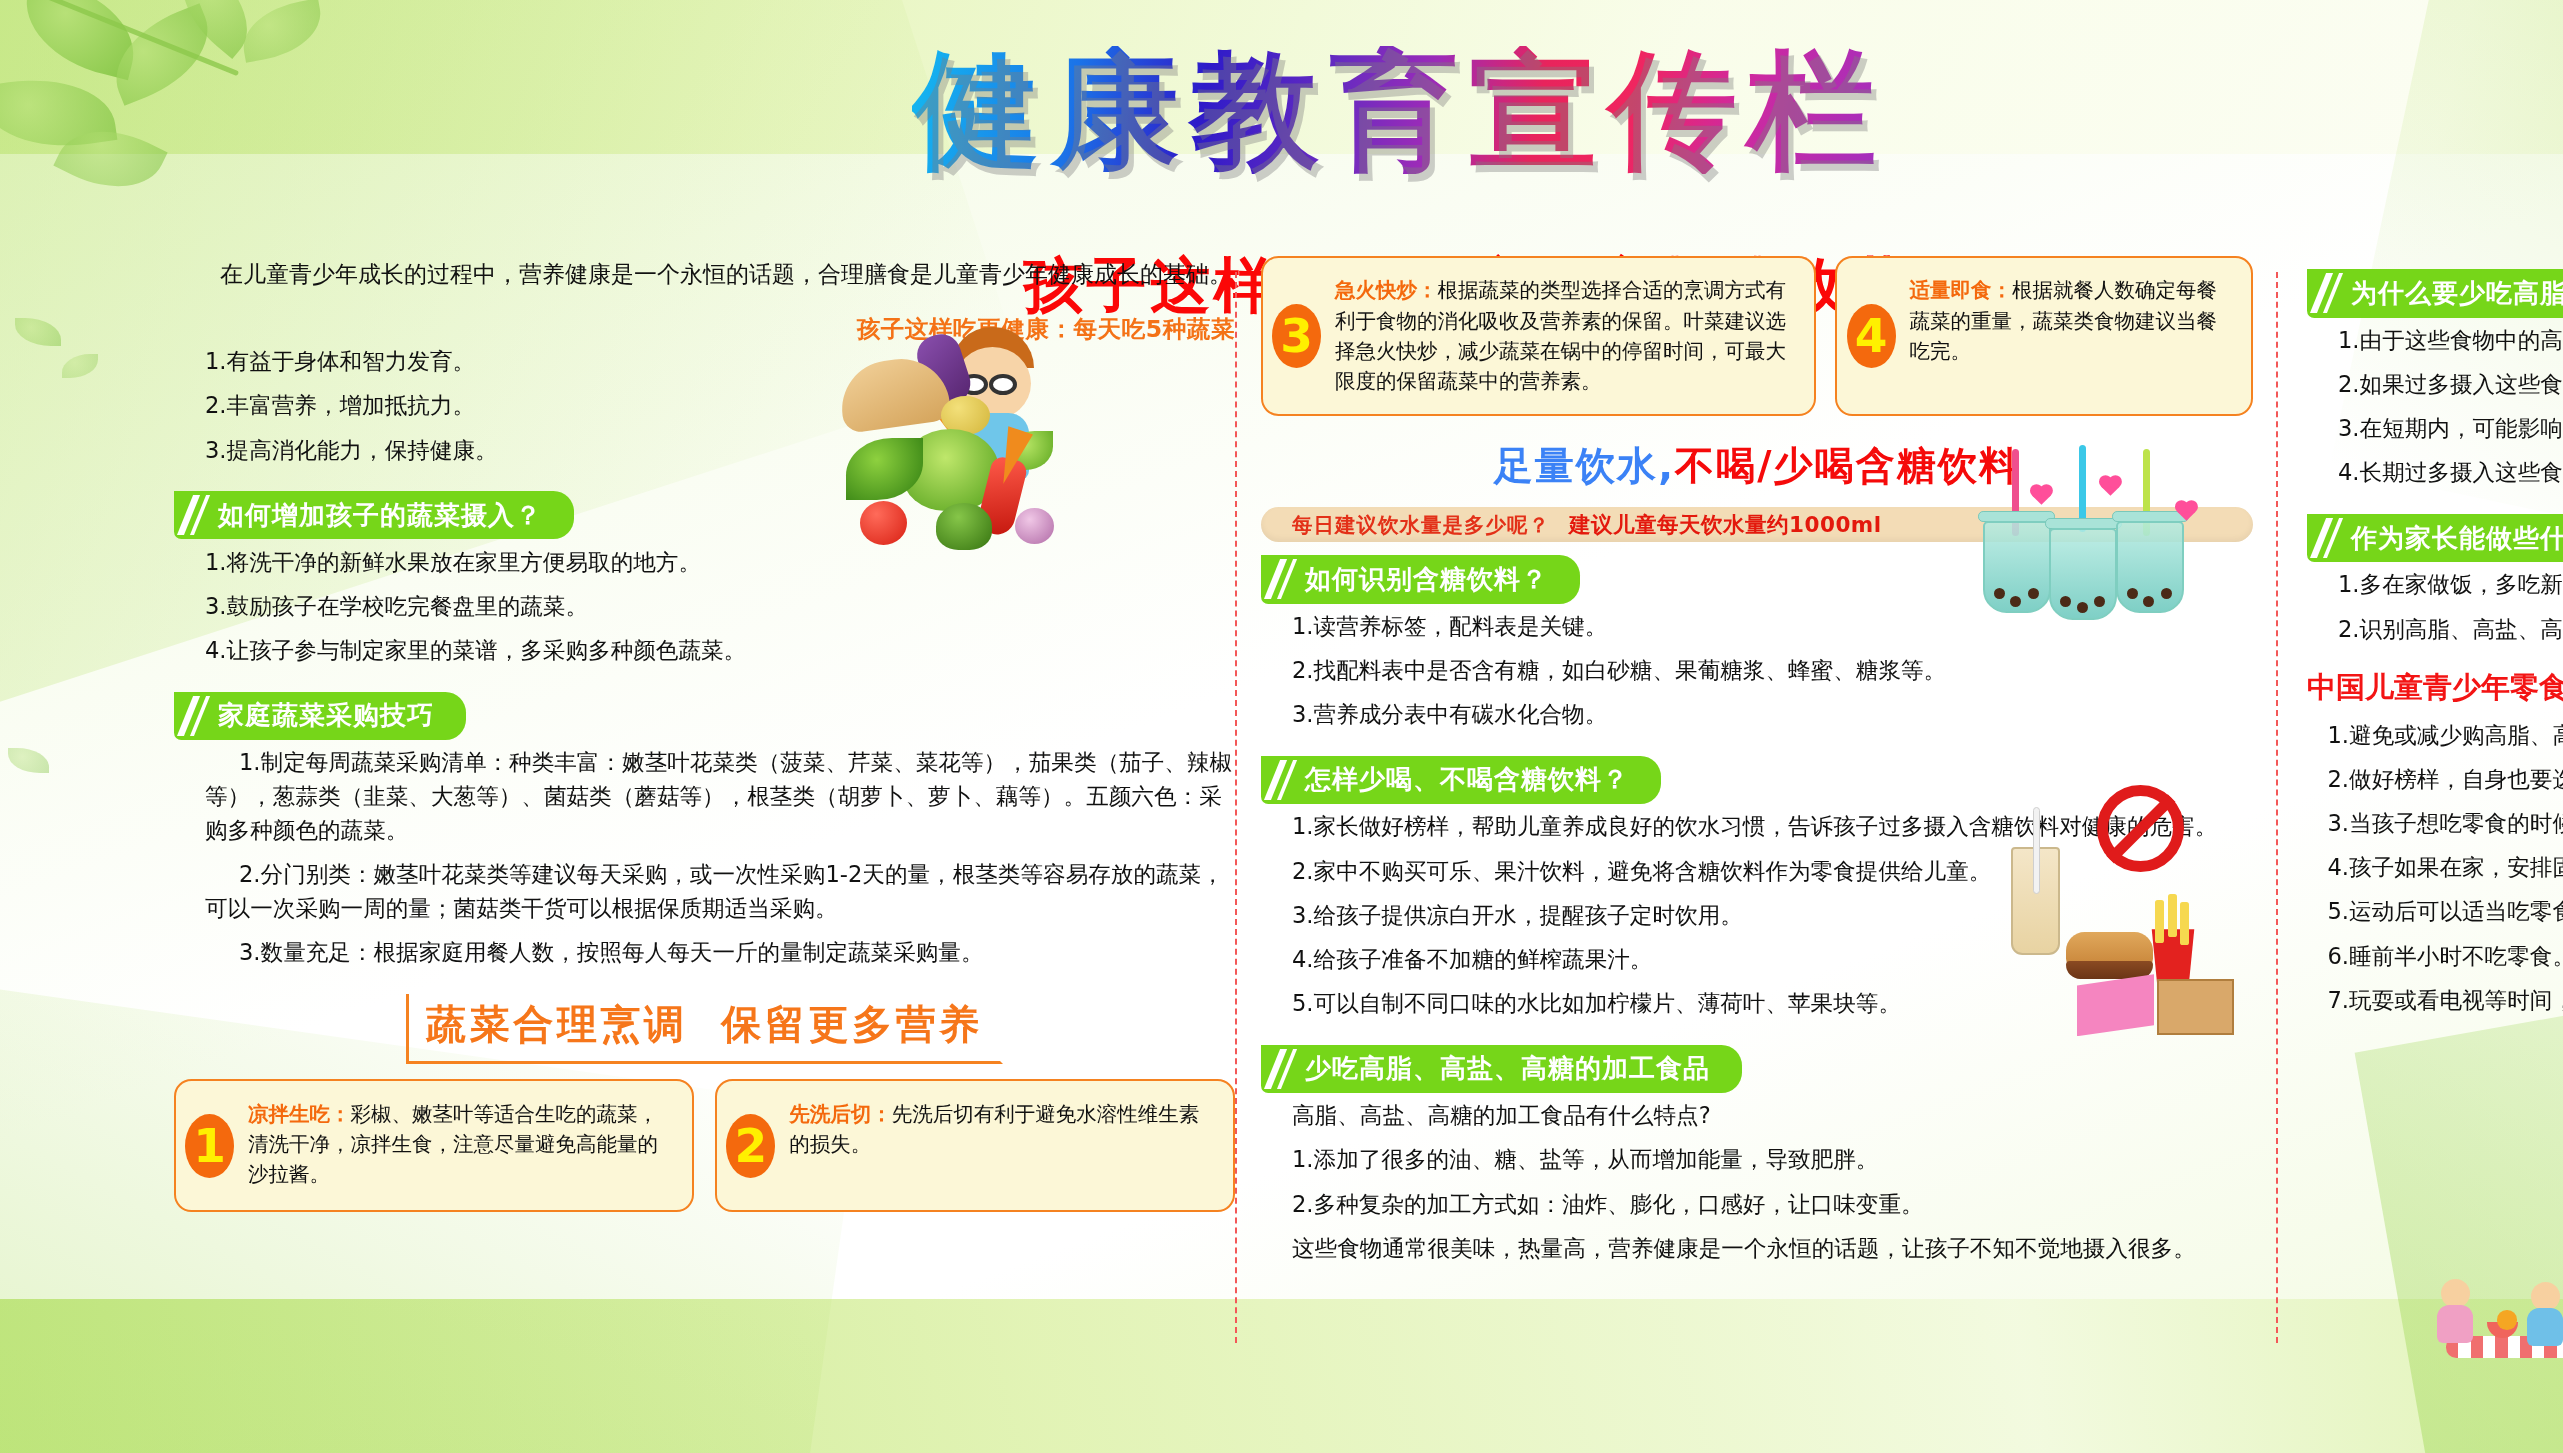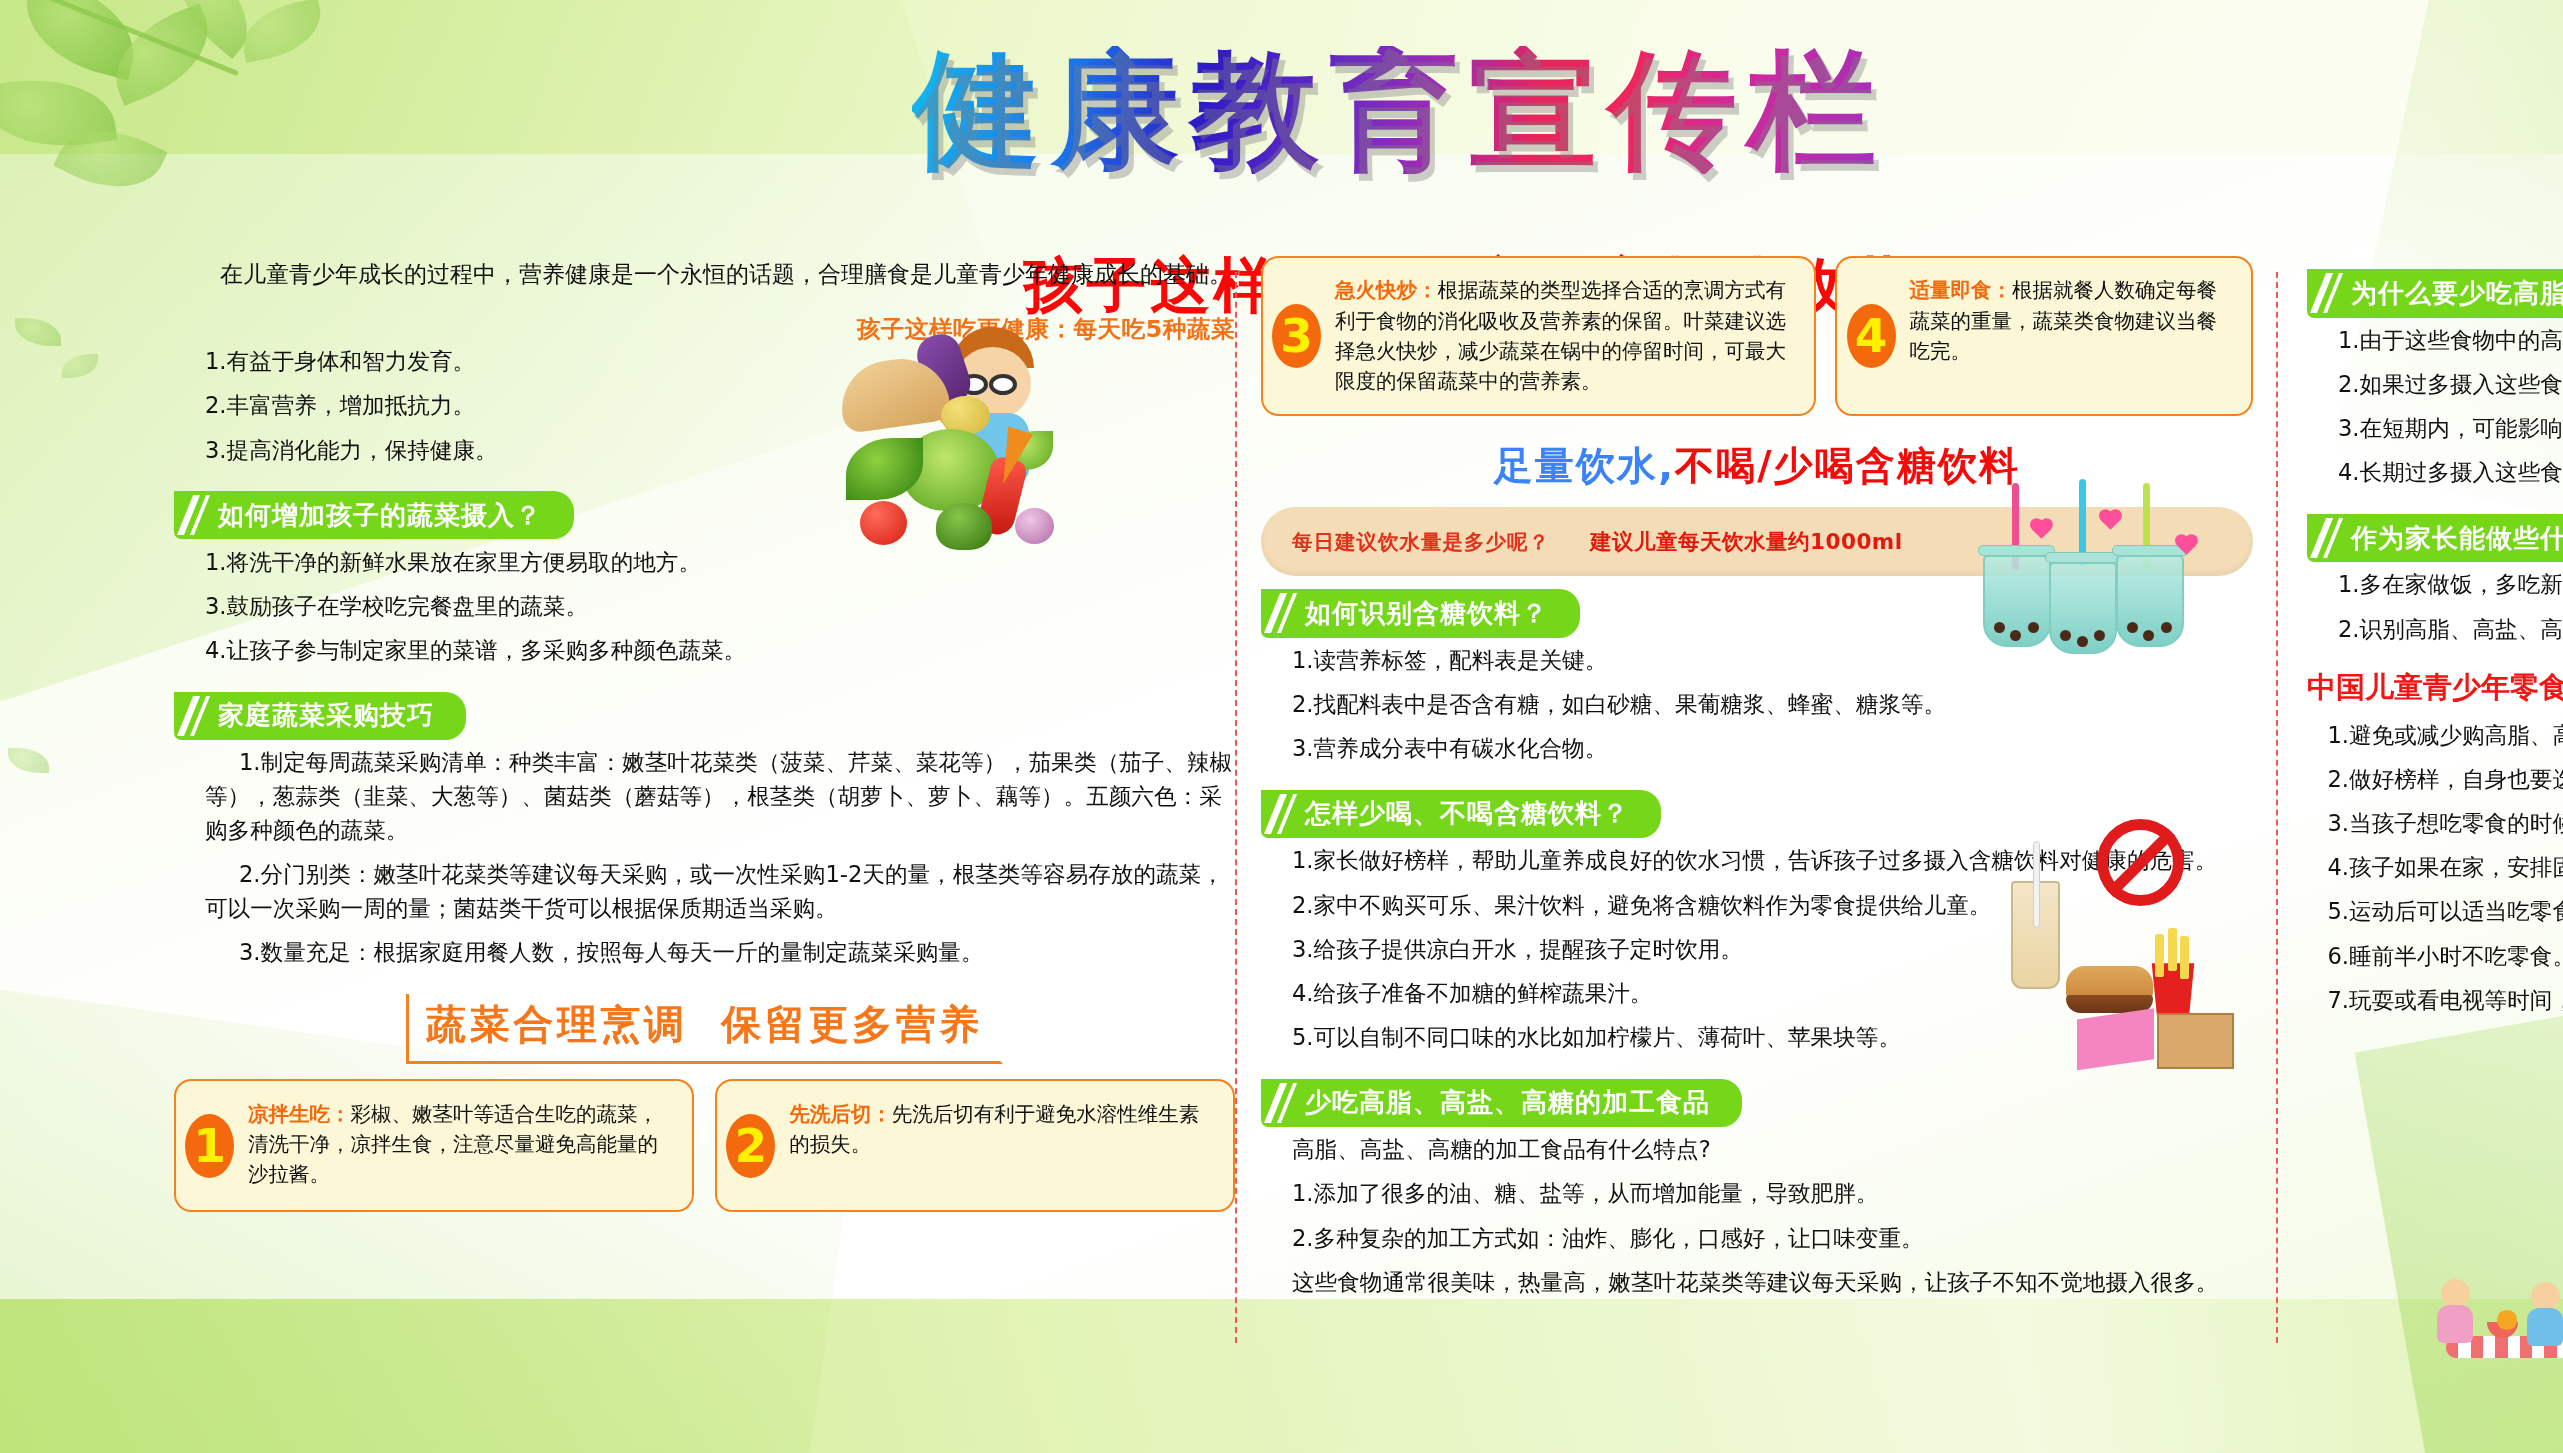--- a/index.html
+++ b/index.html
@@ -166,21 +166,21 @@
   .mid-card-4 { flex: 1; }
   .water-title {
     text-align: center; margin-top: 22.6px;
     font-size: 39px; font-weight: 900; letter-spacing: 2.1px;
     white-space: nowrap;
   }
   .water-title .w-o { color: #3b82f6; }
   .water-title .w-r { color: #f50a0a; }
   .water-bar {
     margin-top: 14.4px; background: #f3dcb6; border-radius: 36px;
-    padding: 20px 31px; display: flex; align-items: center; gap: 40px;
+    padding: 3px 31px; display: flex; align-items: center; gap: 19px;
     box-shadow: inset 0 -3.1px 6.2px rgba(0,0,0,.05);
   }
   .water-q { font-size: 20.5px; font-weight: 700; color: #e33018; letter-spacing: 1px; }
   .water-a { font-size: 21.5px; font-weight: 900; color: #e3190d; letter-spacing: 0.5px; }
 
   
   .red-headline {
     margin: 22.6px 0 13.3px 0;
     font-size: 29px; font-weight: 900; color: #f31414;
     letter-spacing: 0px; line-height: 1.25;
@@ -417,21 +417,21 @@
       <div class="body-item">5.可以自制不同口味的水比如加柠檬片、薄荷叶、苹果块等。</div>
     </div>
   </div>
 
   <div style="position:relative;">
     <div class="green-tag">少吃高脂、高盐、高糖的加工食品</div>
     <div class="body-list">
       <div class="body-item">高脂、高盐、高糖的加工食品有什么特点?</div>
       <div class="body-item">1.添加了很多的油、糖、盐等，从而增加能量，导致肥胖。</div>
       <div class="body-item">2.多种复杂的加工方式如：油炸、膨化，口感好，让口味变重。</div>
-      <div class="body-item">这些食物通常很美味，热量高，嫩茎叶花菜类等建议每天采购，让孩子不知不觉地摄入很多。</div>
+      <div class="body-item">这些食物通常很美味，热量高，营养健康是一个永恒的话题，让孩子不知不觉地摄入很多。</div>
     </div>
 
     
     <div class="illus" style="left:682px; top:-246px; width:287px; height:267px;">
       <div class="noban" style="left:154px; top:0px;"></div>
       <div class="drinkcup" style="left:68px; top:62px;"></div>
       <div class="straw" style="left:90px; top:21.5px; background:#f2f2f2; border:1.5px solid #cfcfcf;"></div>
       <div class="burger" style="left:123px; top:147px;"></div>
       <div class="burger2" style="left:123px; top:176px;"></div>
       <div class="fries-box" style="left:202px; top:144px;"></div>

